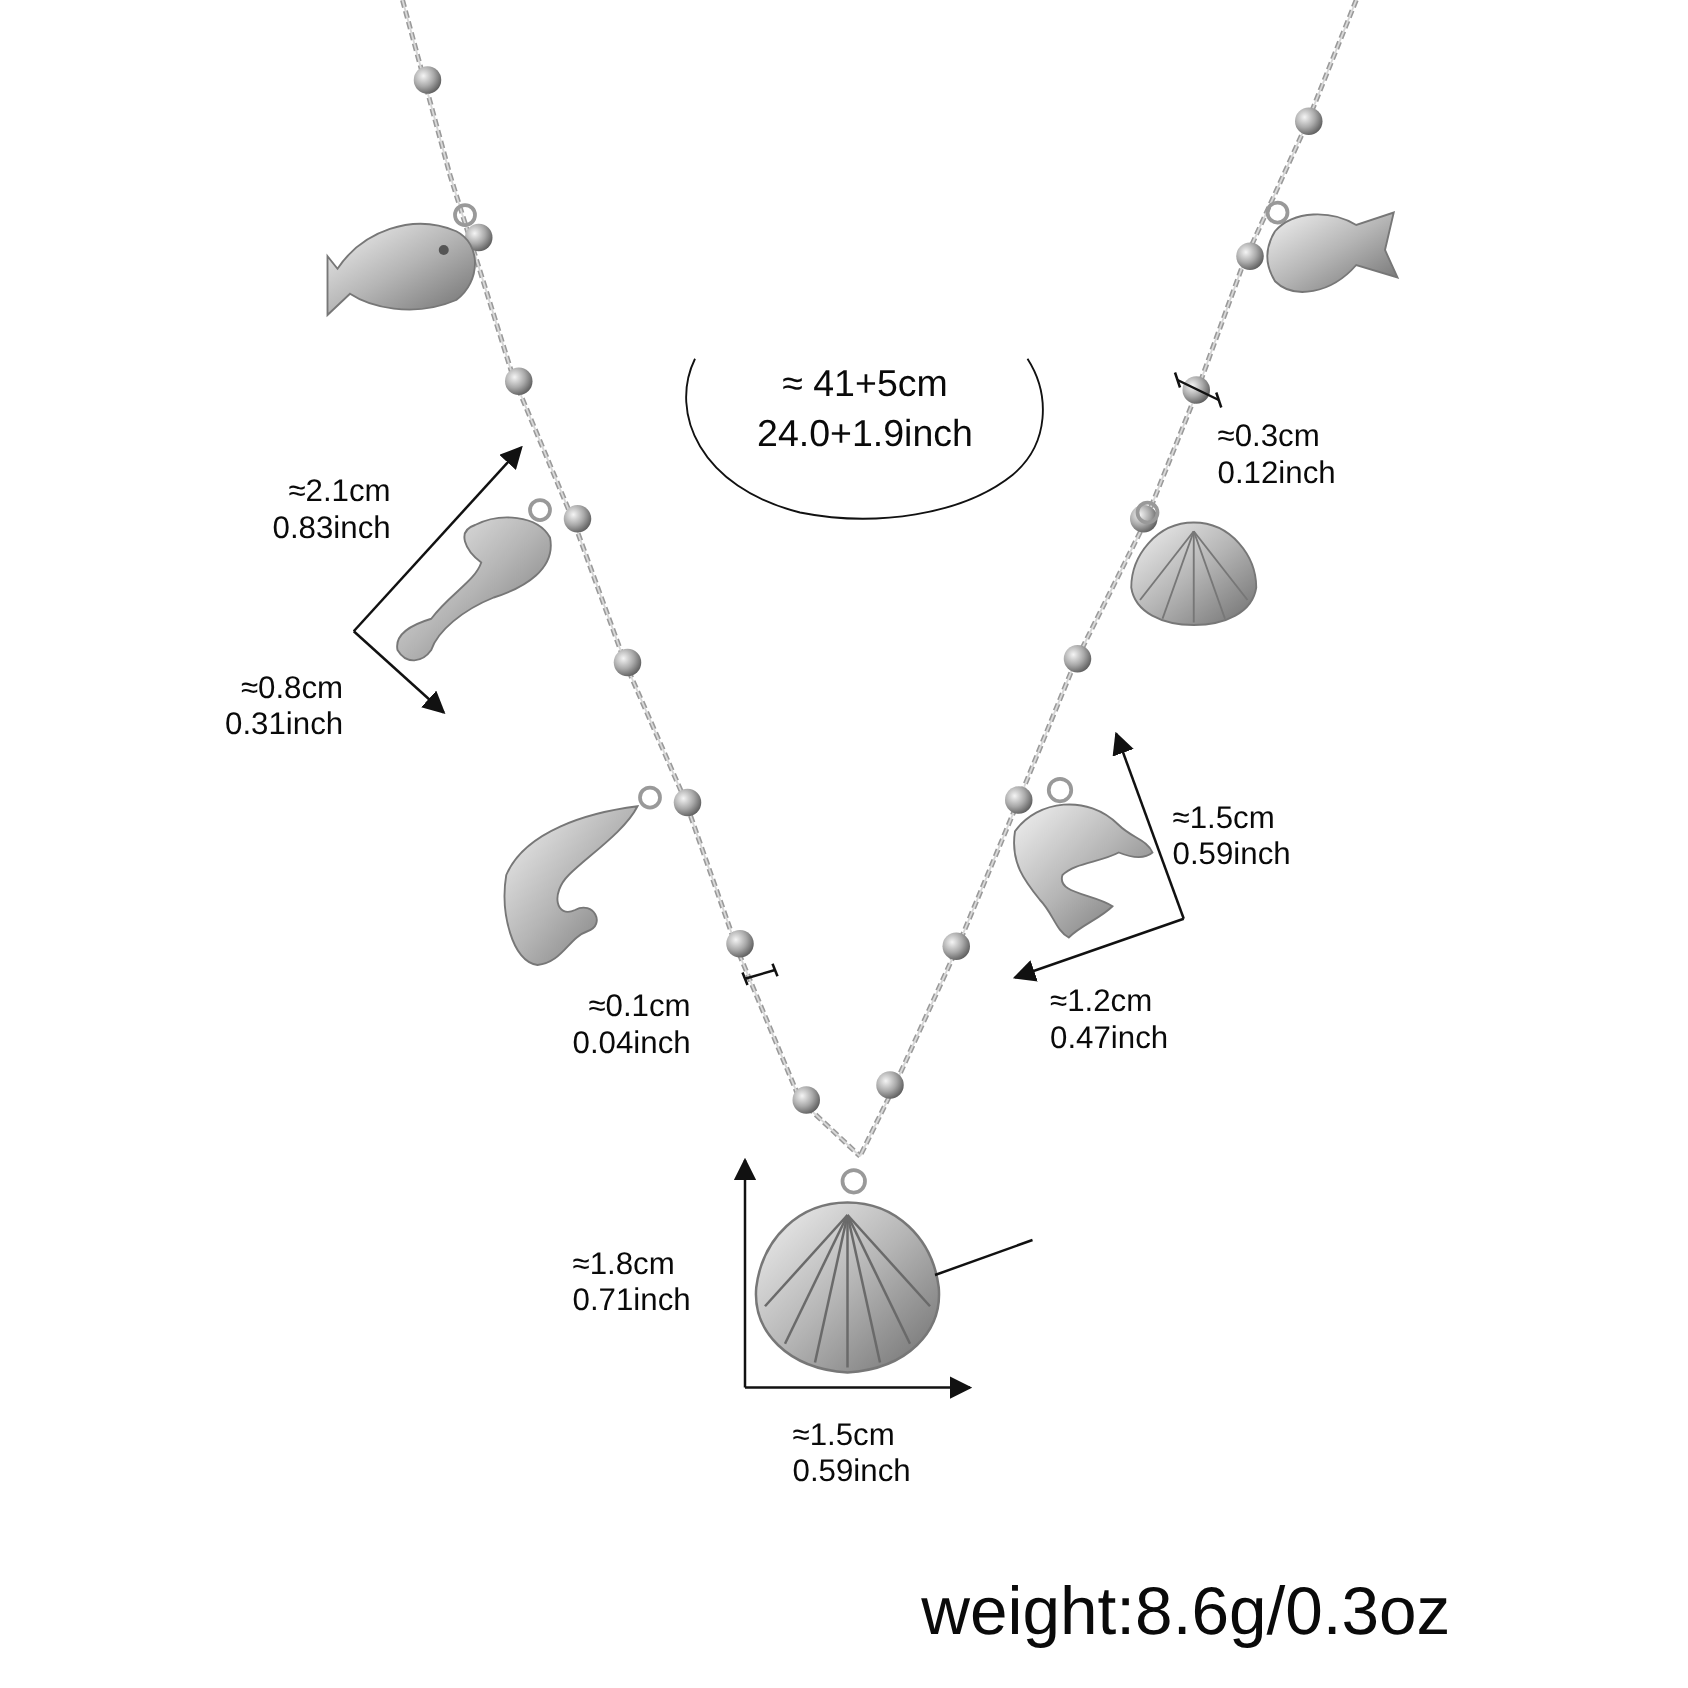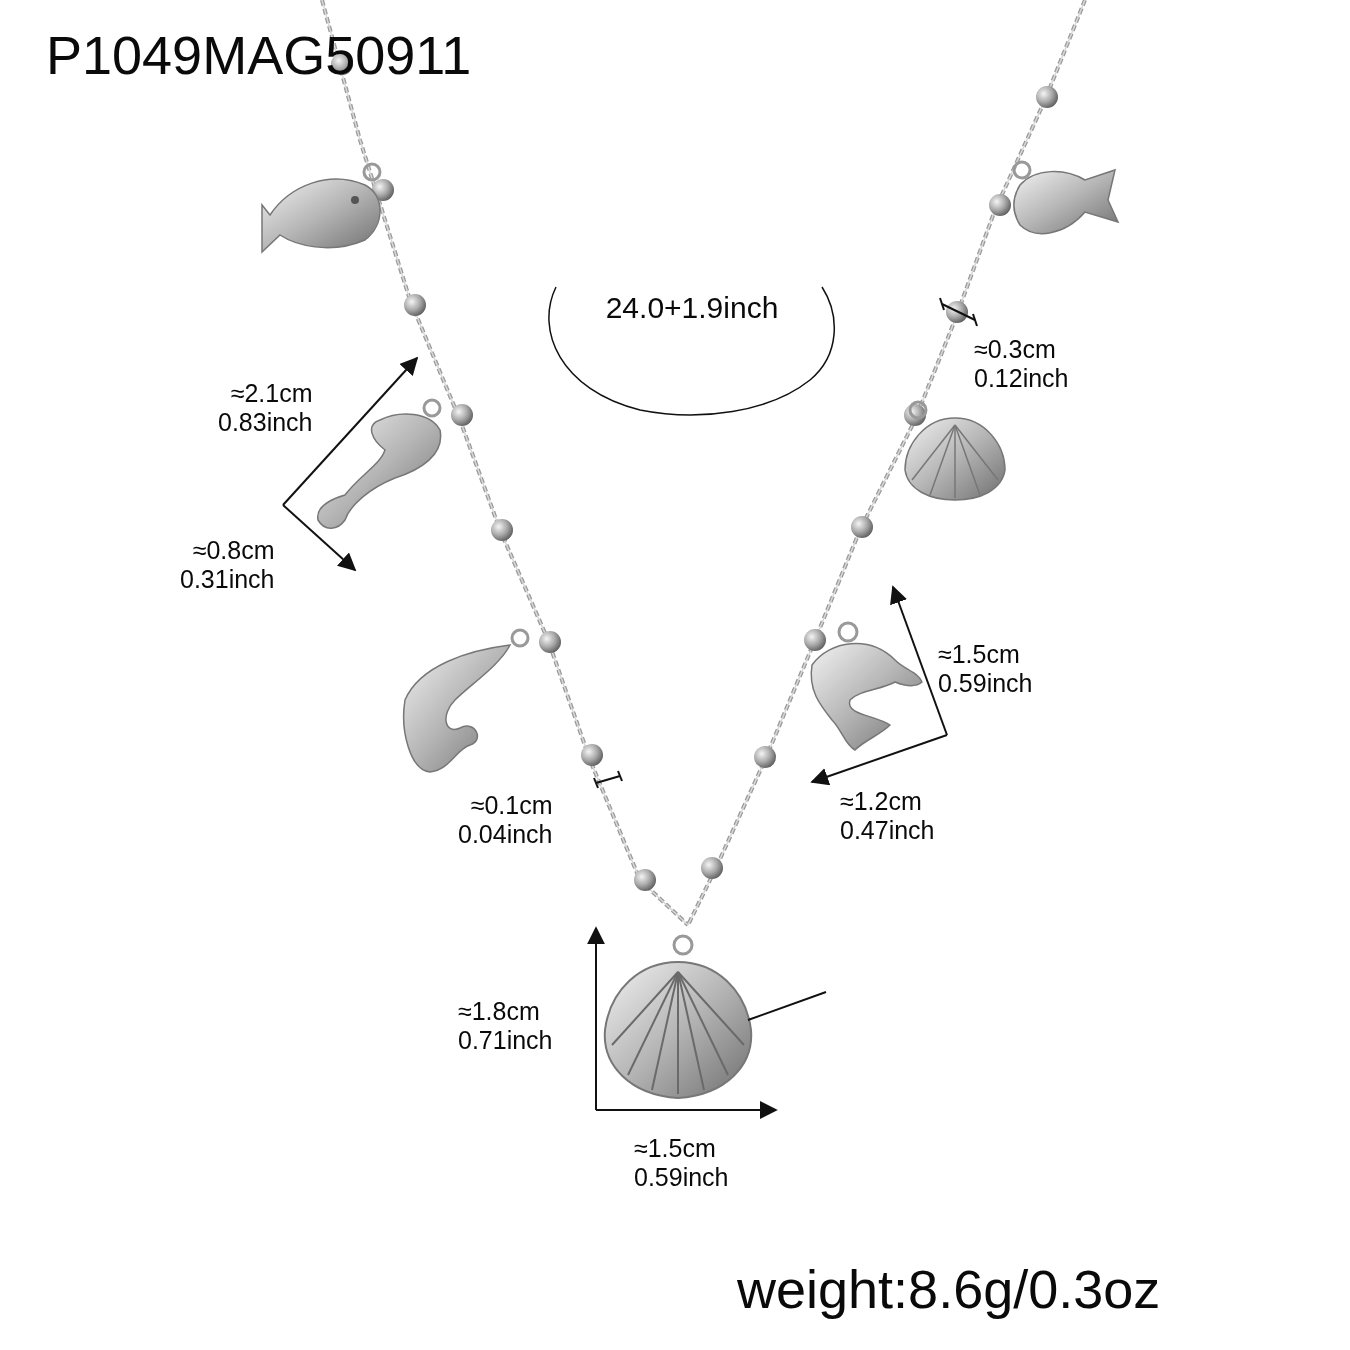--- a/index.html
+++ b/index.html
@@ -139,23 +139,23 @@
       <path d="M594,778 L598,788"></path>
       <path d="M618,771 L622,781"></path>
 
       <path d="M596,1110 L596,928" marker-end="url(#arr)"></path>
       <path d="M596,1110 L776,1110" marker-end="url(#arr)"></path>
 
       <path d="M748,1020 L826,992"></path>
     </g>
   </svg>
 
-  <div class="lbl sku">P1049MAG50911</div>
 
   <div class="lbl len">
+    <span>≈ 41+5cm</span>
     <span>24.0+1.9inch</span>
   </div>
 
   <div class="lbl dim" style="left:218px;top:367px;text-align:right;">
     <span>≈2.1cm</span>
     <span>0.83inch</span>
   </div>
 
   <div class="lbl dim" style="left:180px;top:524px;text-align:right;">
     <span>≈0.8cm</span>

